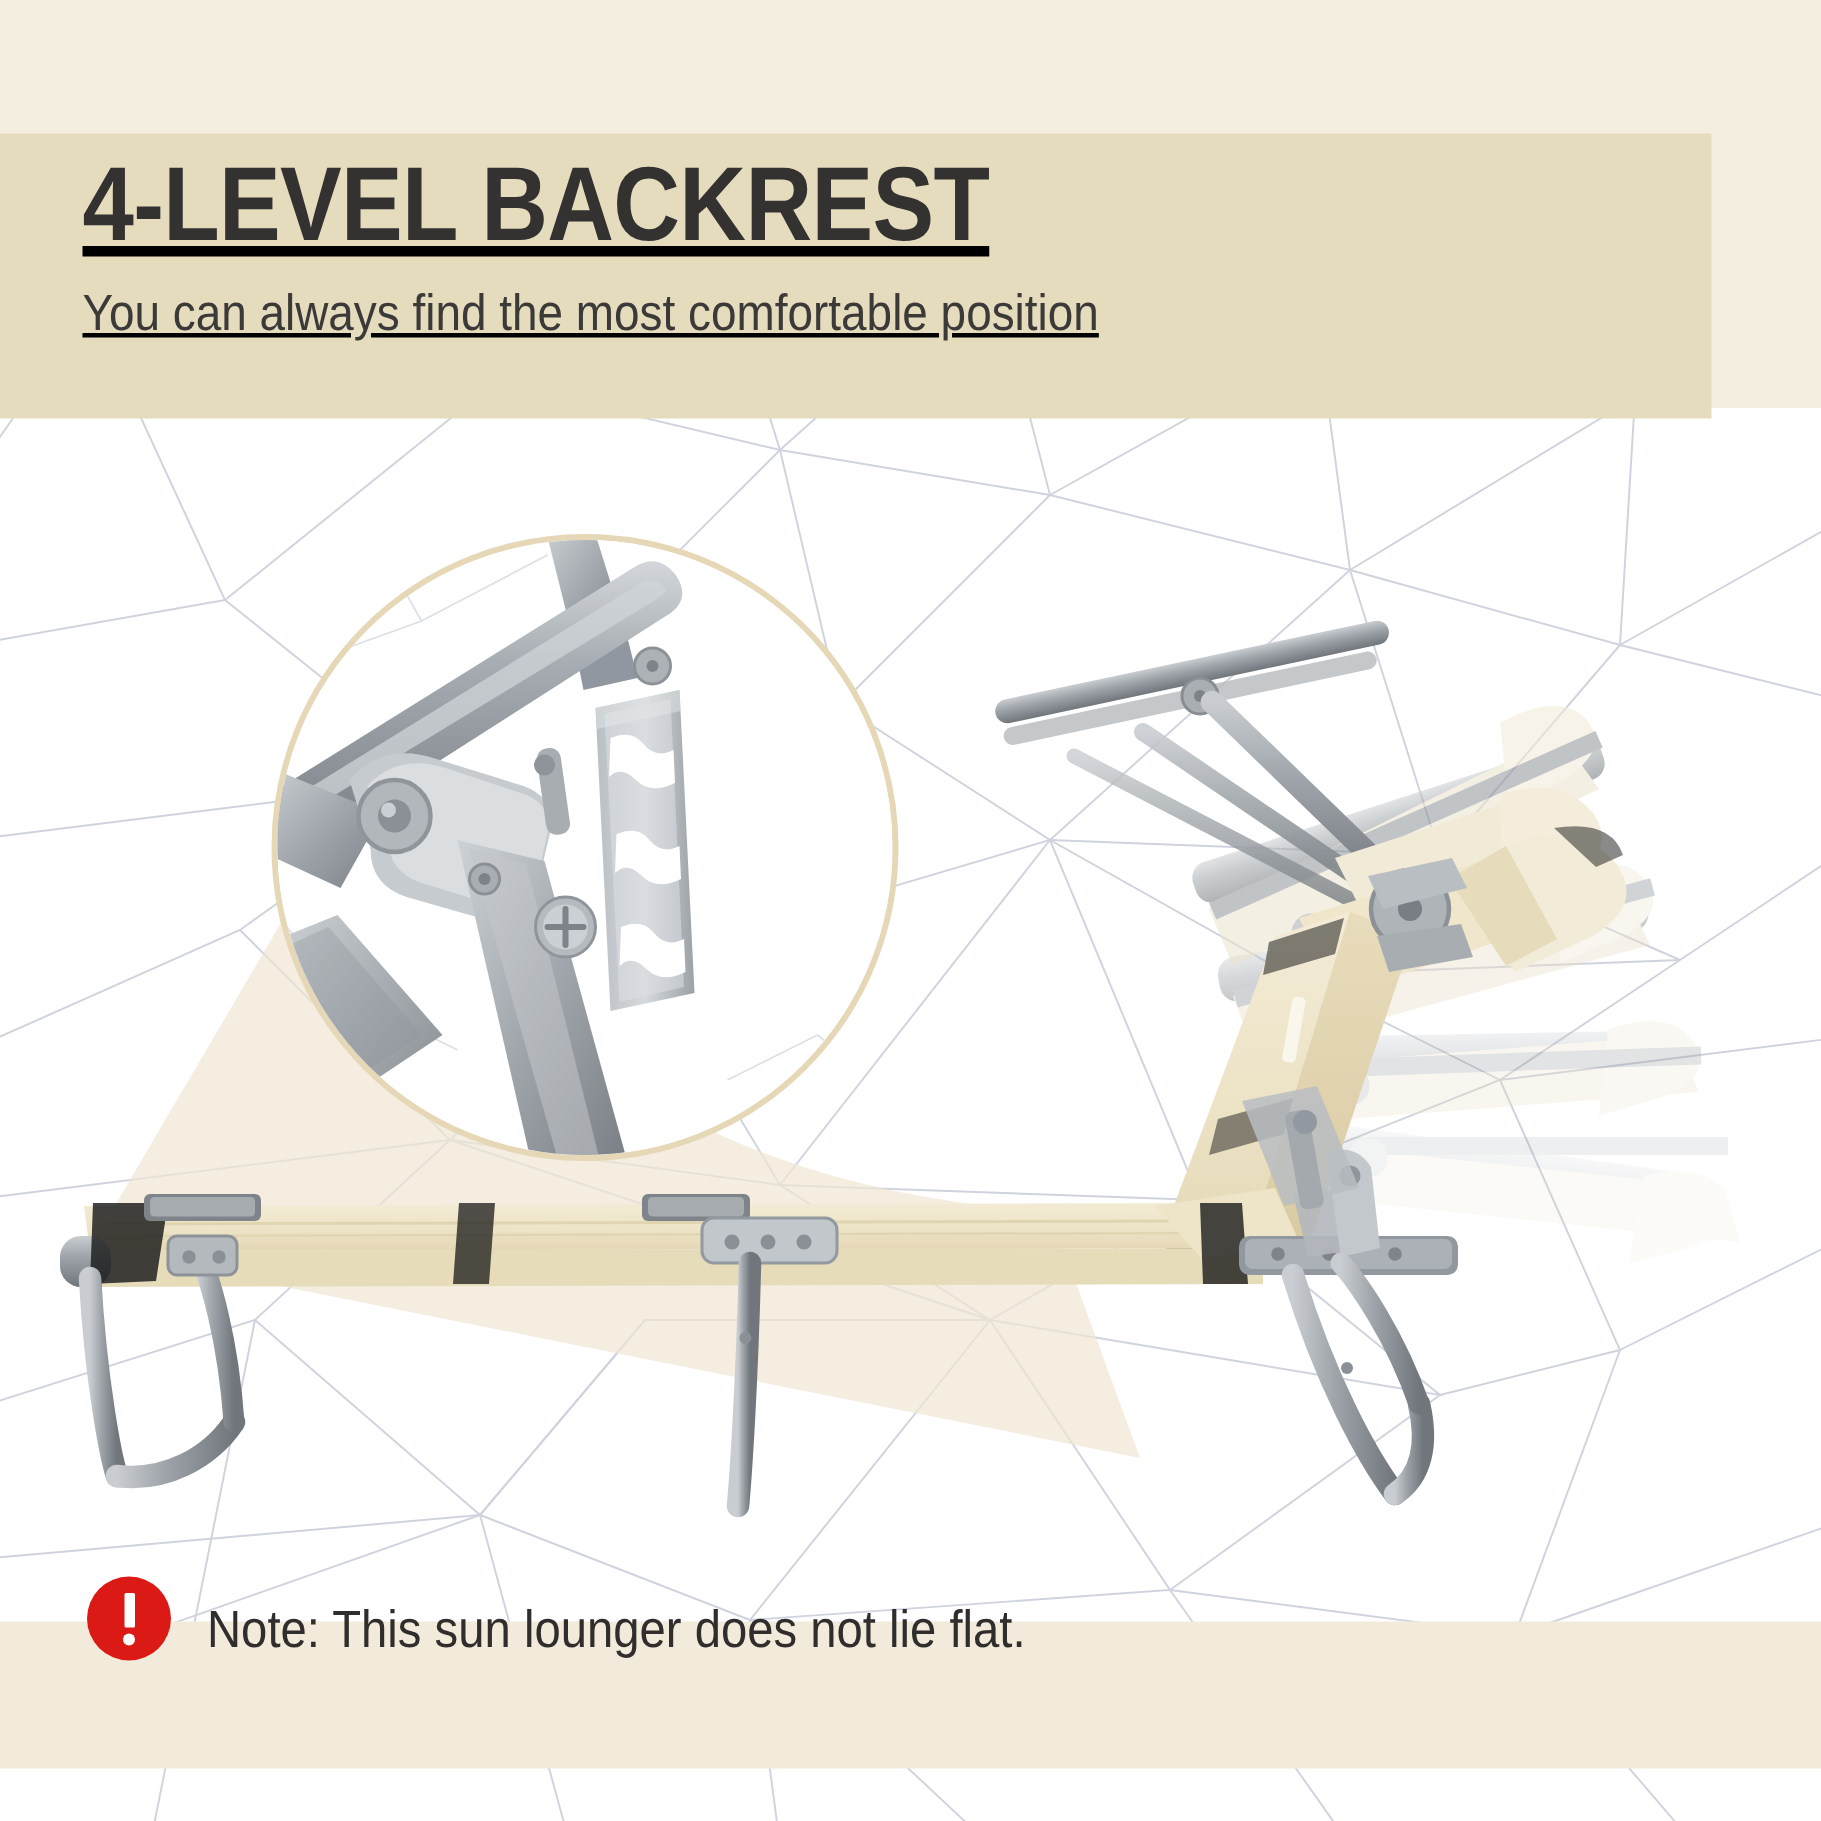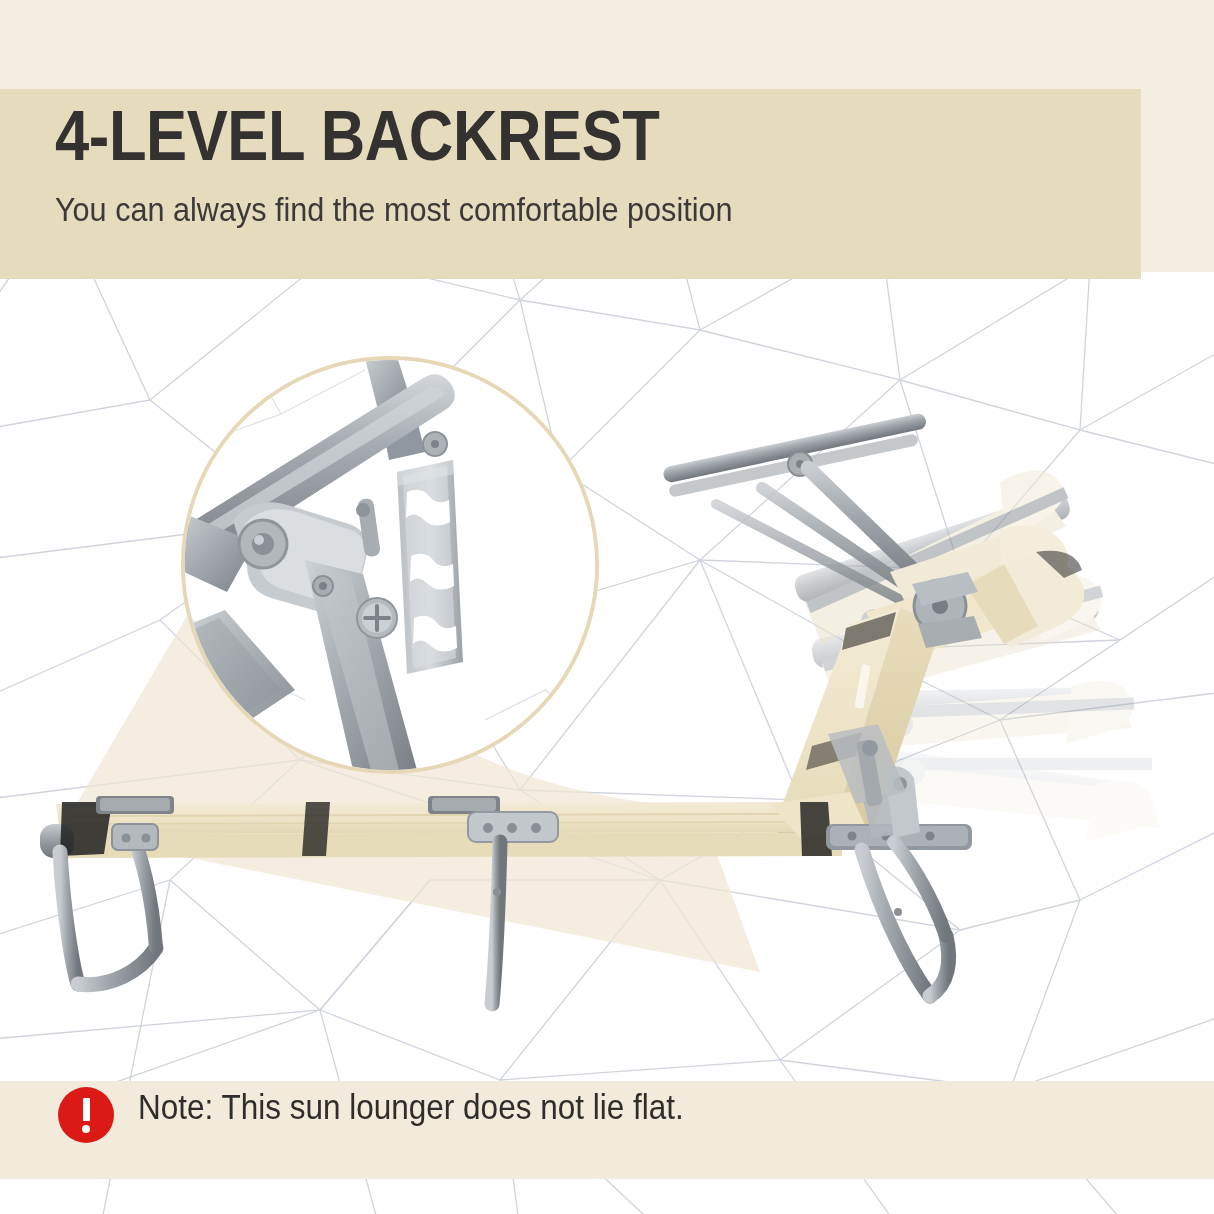--- a/index.html
+++ b/index.html
@@ -18,21 +18,21 @@
   .top-light-band{
     position:absolute;left:0;top:0;width:1214px;height:272px;
     background:#F4EEE1;
   }
   
   .header-banner{
     position:absolute;left:0;top:89px;width:1141px;height:190px;
     background:#E5DBBD;
   }
   .header-inner{
-    position:absolute;left:55px;top:99px;width:1060px;height:175px;
+    position:absolute;left:55px;top:99px;width:1060px;height:175px;text-decoration:underline;
   }
   .headline{
     margin:0;
     font-family:"Liberation Sans", sans-serif;
     font-weight:700;
     font-size:70px;
     line-height:74px;
     letter-spacing:-0.5px;
     color:#333230;
     transform:scaleX(0.88);
@@ -66,22 +66,22 @@
     box-sizing:border-box;
   }
   .detail-svg{position:absolute;left:0;top:0;width:410px;height:410px;}
 
   
   .note-bar{
     position:absolute;left:0;top:1081px;width:1214px;height:98px;
     background:#F2EBDB;
   }
   .note-row{
-    position:absolute;left:58px;top:1087px;
-    display:flex;align-items:flex-start;gap:24px;
+    position:absolute;left:58px;top:1051px;
+    display:flex;align-items:flex-end;gap:24px;
   }
   .warn-icon{
     width:56px;height:56px;border-radius:50%;
     background:#DC1A15;
     position:relative;flex:0 0 auto;
   }
   .warn-icon .bar{
     position:absolute;left:50%;top:11px;width:7px;height:23px;
     margin-left:-3.5px;background:#fff;border-radius:1px;
   }

